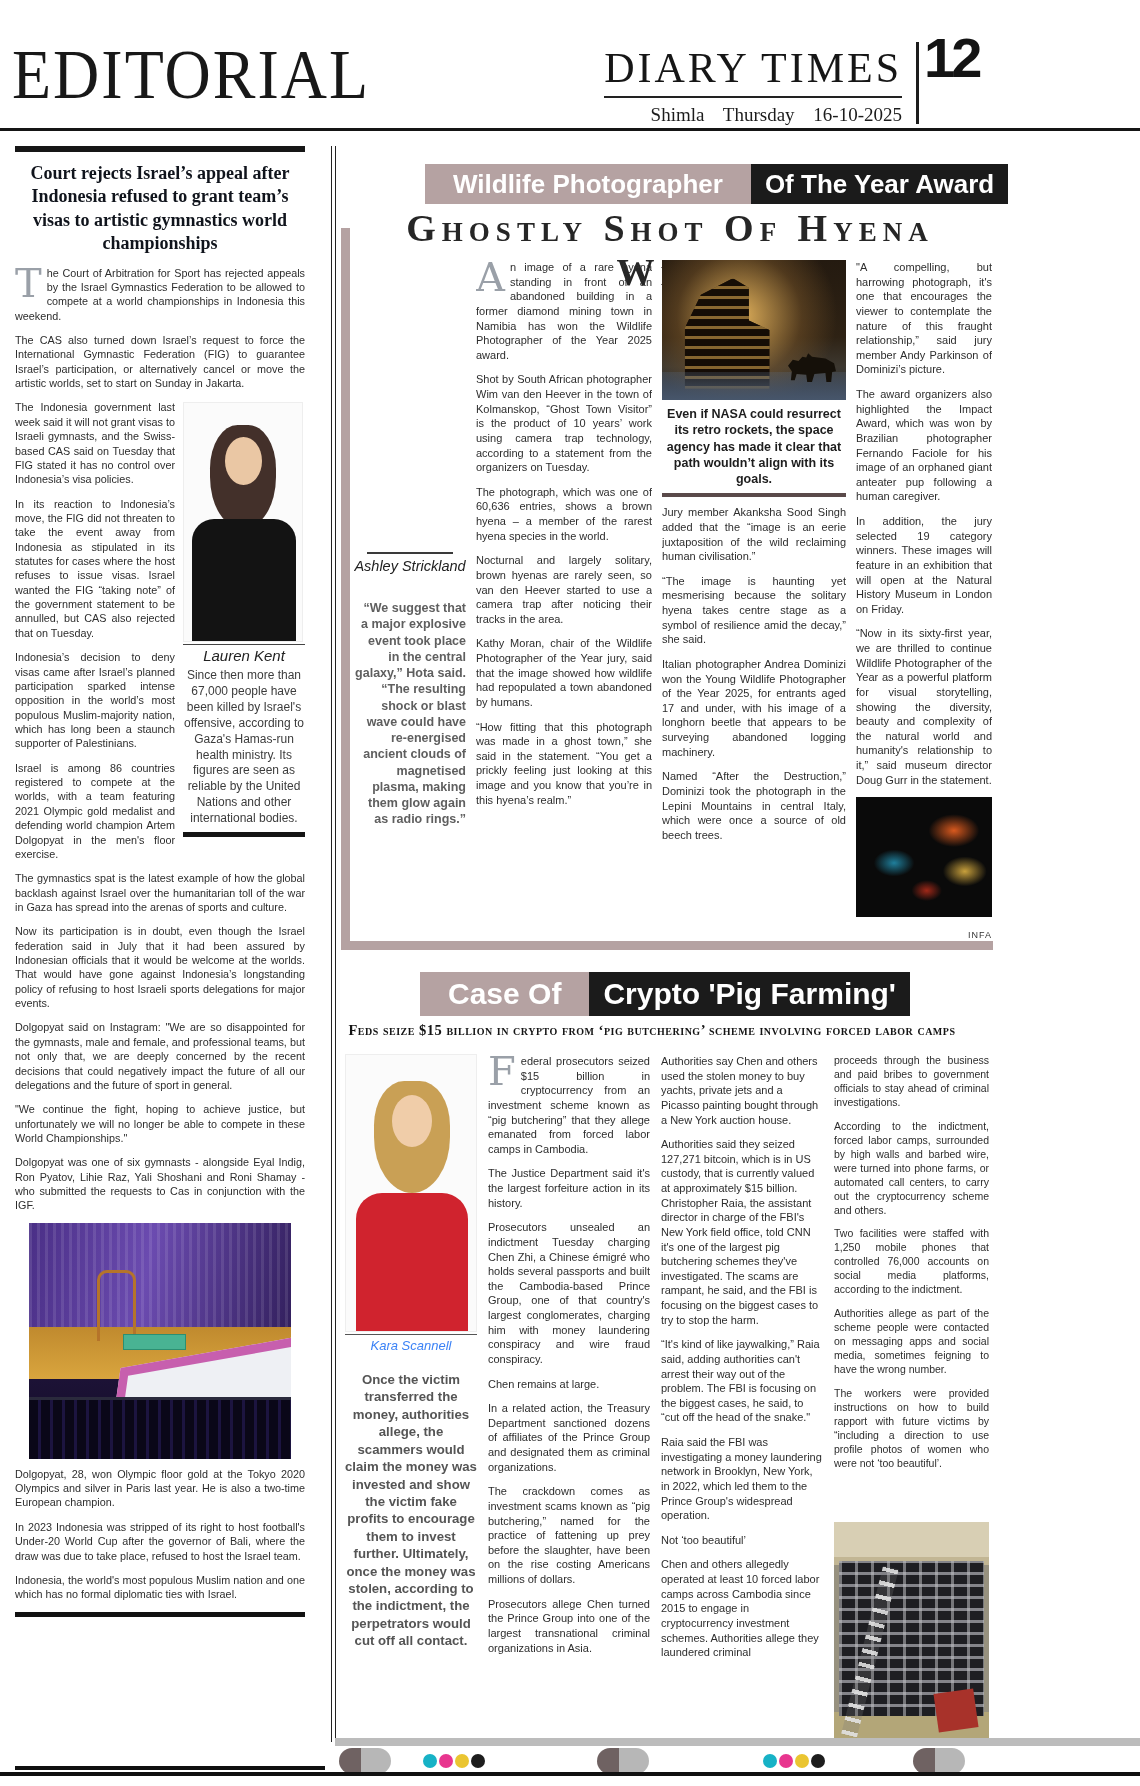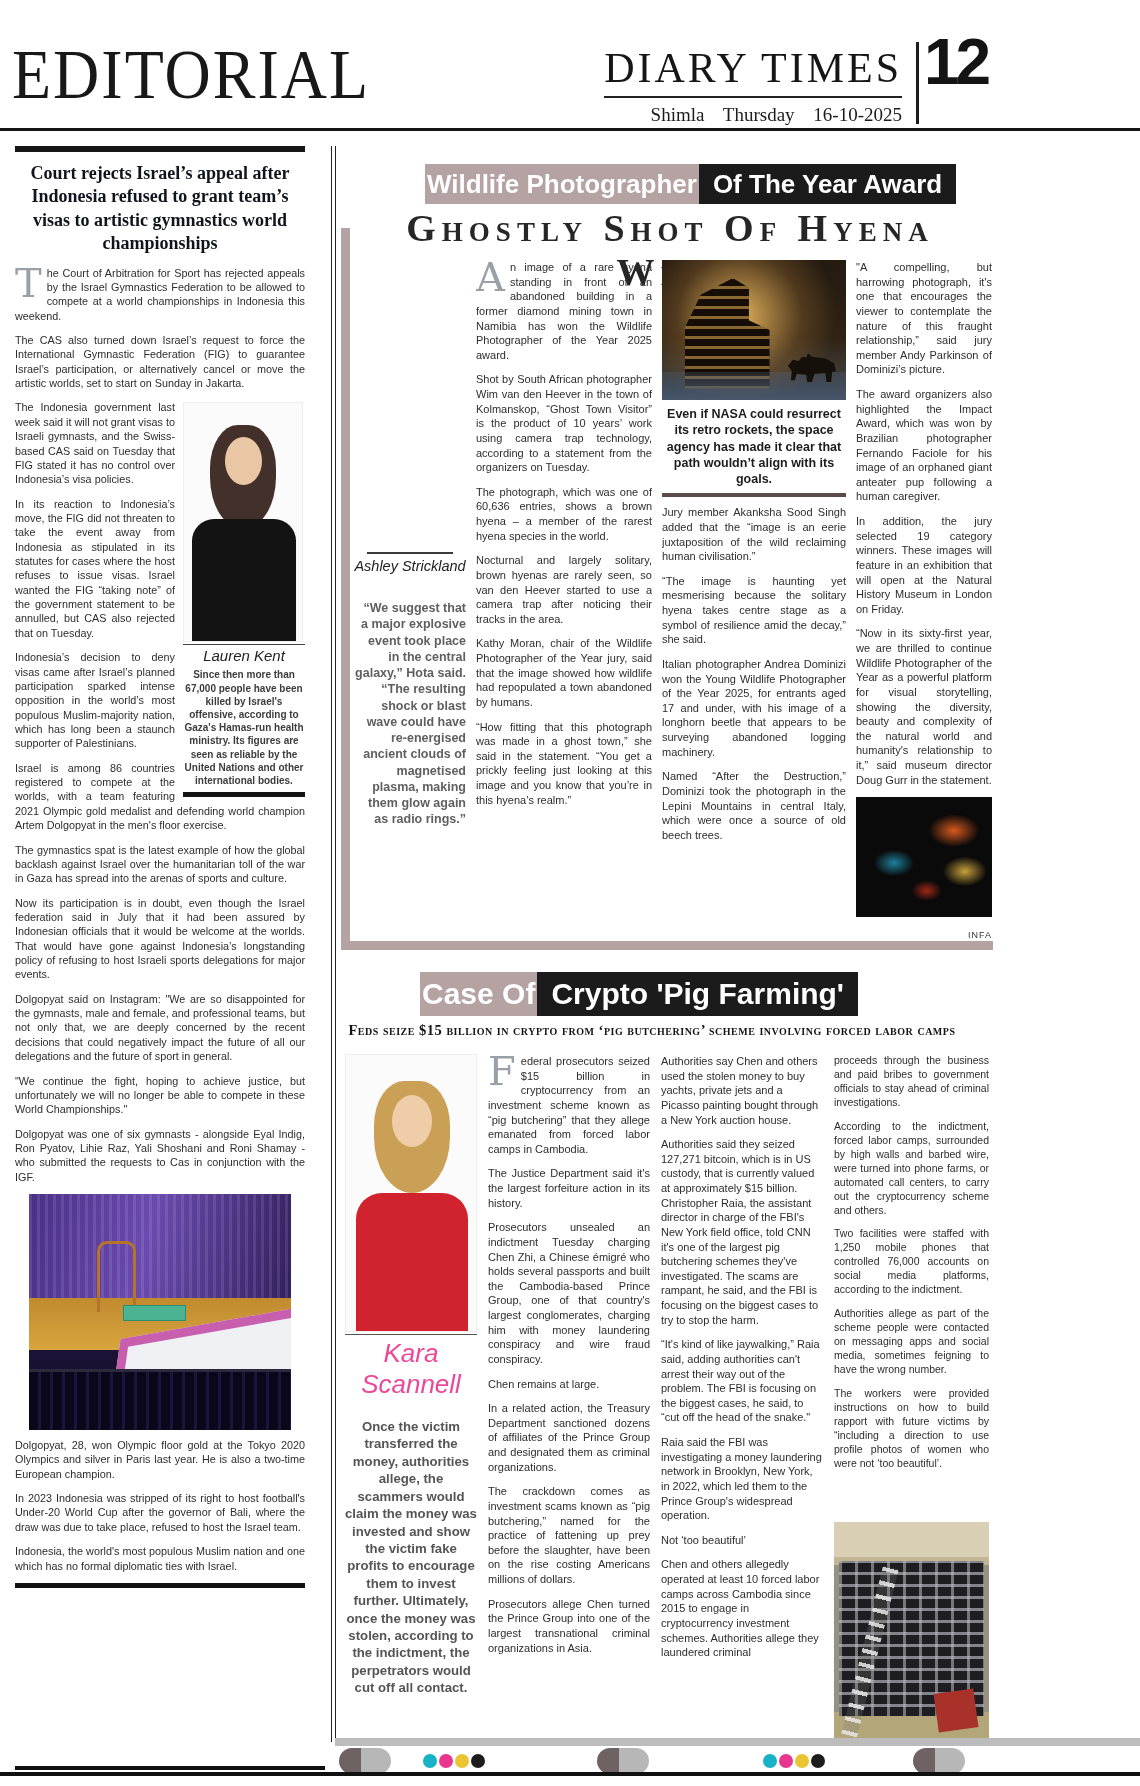--- a/index.html
+++ b/index.html
@@ -7,59 +7,59 @@
   body{font-family:"Liberation Sans",sans-serif;color:#2e2e2e}
   #page{position:relative;width:1140px;height:1786px;background:#fff;margin:0 auto;overflow:hidden}
   .abs{position:absolute}
 
   
   .editorial{left:12px;top:38px;font-family:"Liberation Serif",serif;font-size:64px;letter-spacing:2px;color:#181818;font-weight:400;transform:scaleY(1.08)}
   .masthead{right:238px;top:44px;text-align:right}
   .masthead .mast-title{font-family:"Liberation Serif",serif;font-size:42px;letter-spacing:3px;color:#161616;border-bottom:2px solid #222;padding-bottom:4px}
   .masthead .dateline{font-family:"Liberation Serif",serif;font-size:19px;color:#1c1c1c;margin-top:6px;word-spacing:14px}
   .head-vrule{left:916px;top:42px;width:3px;height:82px;background:#1c1c1c}
-  .pagenum{left:924px;top:30px;font-size:64px;font-weight:bold;color:#141414;line-height:1;letter-spacing:-4px}
+  .pagenum{left:924px;top:30px;font-size:56px;font-weight:bold;color:#141414;line-height:1;letter-spacing:-4px}
   .head-rule{left:0;top:128px;width:1140px;height:3px;background:#151515}
 
   
   .para{font-size:11px;line-height:1.33;text-align:justify;margin-bottom:10px;color:#2d2d2d}
   .dropcap{float:left;font-family:"DejaVu Serif",serif;font-size:40px;line-height:30px;color:#9aa0a8;margin:2px 5px 0 0}
   .col{overflow:hidden}
 
   
   .left-article{left:15px;top:146px;width:290px}
   .topbar{height:6px;background:#161616;margin-bottom:10px}
   .left-title{font-family:"Liberation Serif",serif;font-weight:bold;font-size:18px;line-height:1.3;text-align:center;color:#10141c;margin-bottom:10px}
   .left-body .para{font-size:10.8px}
   .inset{float:right;width:122px;margin:2px 0 6px 8px;text-align:center}
   .portrait{position:relative;background:#fbfbfb;overflow:hidden;border:1px solid #eee}
   .portrait .hair,.portrait .face,.portrait .torso{position:absolute}
   .portrait.lauren{width:120px;height:240px}
   .portrait.lauren .hair{left:26px;top:22px;width:66px;height:104px;background:#43302a;border-radius:46% 46% 55% 55%}
   .portrait.lauren .face{left:41px;top:34px;width:37px;height:48px;background:#eac7a4;border-radius:50%}
   .portrait.lauren .torso{left:8px;top:116px;width:104px;height:124px;background:#131313;border-radius:22px 22px 0 0}
   .inset-name{font-style:italic;font-size:15px;color:#222;border-top:1.5px solid #444;margin-top:2px;padding-top:2px}
-  .inset-cap{font-size:10px;font-weight:bold;color:#3c3c3c;line-height:1.32;margin-top:4px;text-align:center}
+  .inset-cap{font-size:12px;font-weight:normal;color:#3c3c3c;line-height:1.32;margin-top:4px;text-align:center}
   .inset-rule{height:5px;background:#141414;margin-top:5px}
   .stadium{position:relative;width:262px;height:236px;margin:2px auto 8px;overflow:hidden;background:linear-gradient(#1d1236 0%,#241744 40%,#120c24 100%)}
   .stadium .stands{position:absolute;left:0;top:0;right:0;height:44%;background:repeating-linear-gradient(90deg,rgba(255,255,255,.10) 0 3px,rgba(0,0,0,0) 3px 8px),linear-gradient(100deg,#4a2f86,#6b4bb0 45%,#33205e)}
   .stadium .podium{position:absolute;left:0;top:44%;right:0;height:22%;background:linear-gradient(#c08a2e,#d9a53e)}
   .stadium .mat{position:absolute;right:-22%;top:54%;width:92%;height:62%;background:#eef0f4;border:9px solid #c75fae;transform:rotate(-10deg) skewX(-18deg)}
   .stadium .vault{position:absolute;left:36%;top:47%;width:24%;height:7%;background:#49b393;border:1px solid #2c8f72}
   .stadium .highbar{position:absolute;left:26%;top:20%;width:15%;height:30%;border:3px solid #b5742a;border-bottom:none;border-radius:10px 10px 0 0}
   .stadium .barrier{position:absolute;left:0;bottom:0;right:0;height:26%;background:repeating-linear-gradient(90deg,#0a0718 0 9px,#1c1440 9px 12px);border-top:3px solid #2a2a3c}
   .endbar{height:5px;background:#111;margin-top:4px}
 
   
   .vdivider{left:331px;top:146px;width:5px;height:1596px;border-left:1.5px solid #222;border-right:1.5px solid #222}
 
   
   .banner{display:flex;align-items:stretch}
   .banner .seg{color:#fff;font-weight:bold;display:flex;align-items:center;white-space:nowrap}
-  .seg.mauve{background:#b5a2a2;padding:0 2px}
+  .seg.mauve{background:#b5a2a2;padding:0 28px}
   .seg.dark{background:#1b1b1b;padding:0 14px}
   .banner1{left:425px;top:164px;height:40px;font-size:26px}
   .banner2{left:420px;top:972px;height:44px;font-size:30px}
 
   
   .w-frame{left:341px;top:228px;width:652px;height:722px;border-left:9px solid #b5a2a2;border-bottom:9px solid #b5a2a2;background:#fff}
   .w-headline{left:350px;top:206px;width:640px;text-align:center;font-family:"Liberation Serif",serif;font-weight:bold;font-variant:small-caps;font-size:38px;letter-spacing:6px;color:#262626;background:#fff}
   .w-cols{left:354px;top:260px;width:638px;height:680px;display:flex;gap:10px}
   .w-col1{width:112px;display:flex;flex-direction:column}
   .w-col2{width:176px}
@@ -83,21 +83,21 @@
   .c-col1{width:132px;text-align:center}
   .c-col2{width:162px}
   .c-col3{width:162px}
   .c-col3 .para{text-align:left}
   .c-col4{width:155px;display:flex;flex-direction:column}
   .c-col4 .para{font-size:10.5px}
   .portrait.kara{width:132px;height:278px}
   .portrait.kara .hair{left:28px;top:26px;width:76px;height:112px;background:#c9a055;border-radius:46% 46% 58% 58%}
   .portrait.kara .face{left:46px;top:40px;width:40px;height:52px;background:#f0cda9;border-radius:50%}
   .portrait.kara .torso{left:10px;top:138px;width:112px;height:140px;background:#d0232e;border-radius:26px 26px 0 0}
-  .kara-name{font-style:italic;font-size:26px;color:#ec4899;border-top:1.5px solid #555;margin-top:2px;padding-top:3px}
+  .kara-name{font-style:italic;font-size:13px;color:#3b82f6;border-top:1.5px solid #555;margin-top:2px;padding-top:3px}
   .pulltext{font-size:13.2px;font-weight:bold;color:#555;line-height:1.32;text-align:center;margin-top:18px}
   .phones{position:relative;width:100%;height:216px;margin-top:auto;overflow:hidden;background:linear-gradient(#d8cfb4 0 16%,#c2b694 16% 20%,#97917f 20% 88%,#b3a678 88% 100%)}
   .phones .rack{position:absolute;left:3%;right:3%;top:18%;bottom:10%;background:repeating-linear-gradient(90deg,rgba(190,190,195,.55) 0 3px,rgba(0,0,0,0) 3px 16px),repeating-linear-gradient(0deg,#1e1e22 0 9px,#84848a 9px 12px)}
   .phones .ladder{position:absolute;left:18%;bottom:0;width:10%;height:80%;background:repeating-linear-gradient(0deg,rgba(225,225,225,.9) 0 4px,rgba(120,120,120,.25) 4px 14px);transform:rotate(14deg)}
   .phones .redbox{position:absolute;right:8%;bottom:4%;width:26%;height:18%;background:#a8322a;transform:rotate(-8deg)}
 
   
   .foot-gray{left:335px;top:1738px;width:805px;height:8px;background:#bcbcbc}
   .foot-row{left:335px;top:1748px;width:805px;height:28px}
   .pill{position:absolute;width:52px;height:26px;border-radius:13px;background:linear-gradient(90deg,#6f6262 0 42%,#b7b7b7 42%)}

